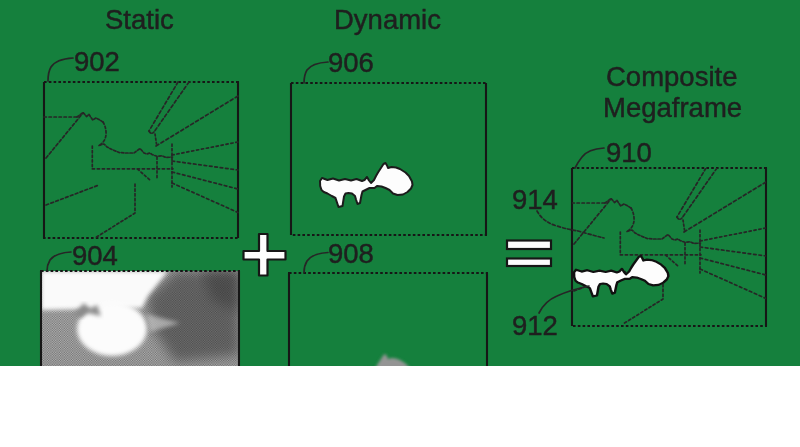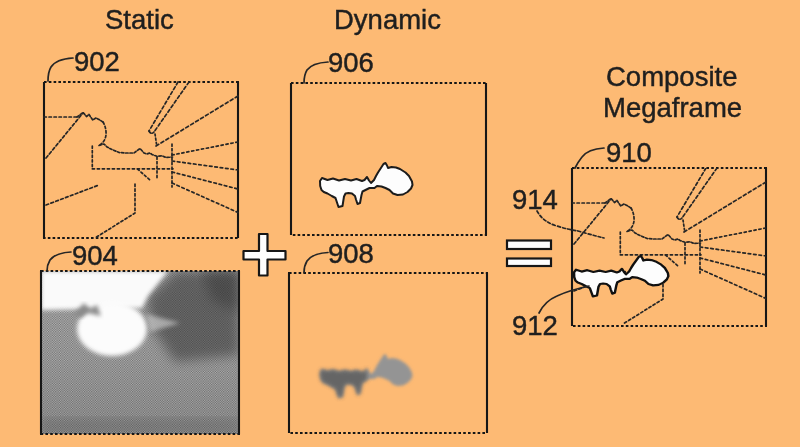--- a/index.html
+++ b/index.html
@@ -1,16 +1,16 @@
 <!DOCTYPE html>
 <html><head>
 <meta charset="utf-8">
 <style>
   html,body{margin:0;padding:0;background:#ffffff;}
-  #page{position:relative;width:800px;height:447px;background:#fdba74;overflow:hidden;text-align:right;}
+  #page{position:relative;width:800px;height:366px;background:#15803d;overflow:hidden;text-align:right;}
   #page svg{filter:blur(0.4px);}
   svg text{font-family:"Liberation Sans", sans-serif;fill:#1f1f1f;}
 </style>
 </head>
 <body>
 <div id="page">
 <svg width="800" height="447" viewBox="0 0 800 447" xmlns="http://www.w3.org/2000/svg">
 <defs>
 
   <g id="scene" fill="none" stroke="#262626" stroke-width="1.7" stroke-linecap="round" stroke-linejoin="round">

